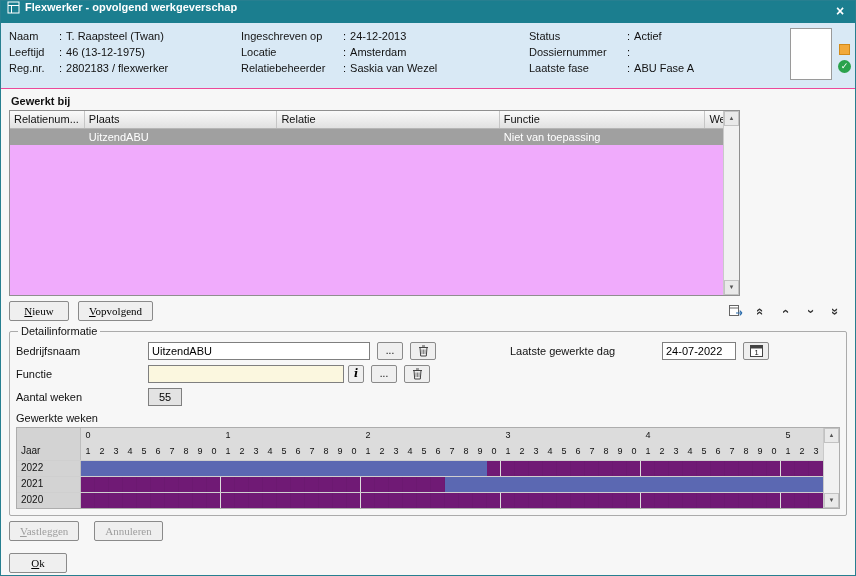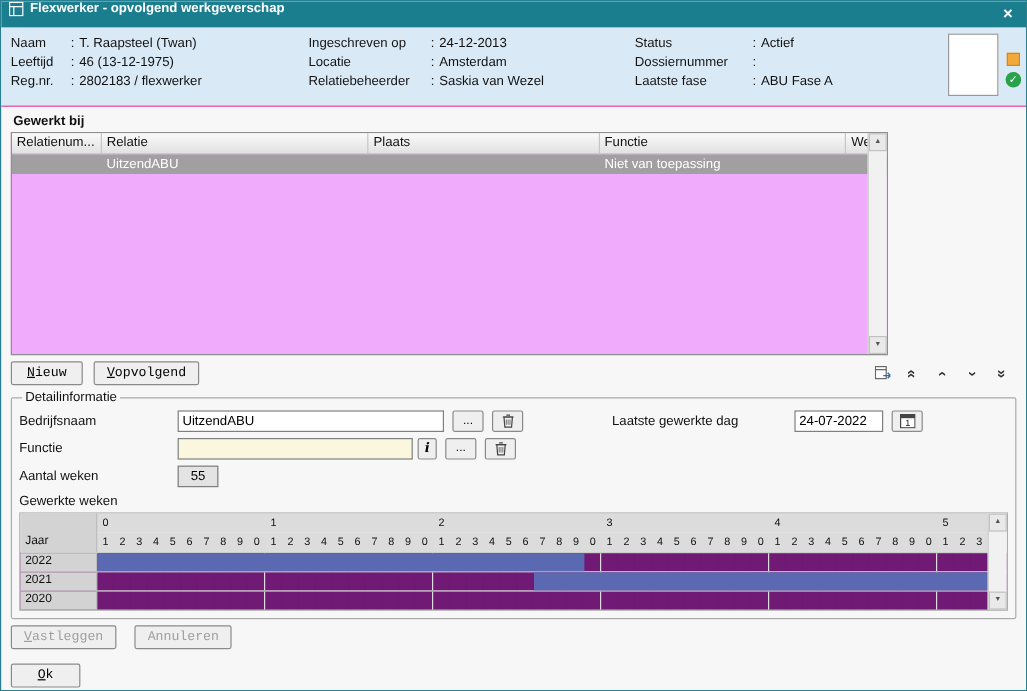--- a/index.html
+++ b/index.html
@@ -8,21 +8,21 @@
   .window{width:856px;height:576px;border:1px solid #277f90;background:#f7f7f7;position:relative;overflow:hidden}
 
   
   .titlebar{height:22px;background:#1b7e8f;display:flex;align-items:flex-start;padding:0 6px;gap:5px}
   .title-text{color:#fff;font-weight:bold;flex:1;white-space:nowrap}
   .close-btn{color:#fff;font-weight:bold;font-size:14px;width:18px;text-align:center;cursor:pointer;line-height:20px}
 
   
   .info-panel{height:66px;background:#d9e9f5;position:relative;border-bottom:1px solid #ec4899}
   .info-col{position:absolute;top:7px}
-  .col1{left:8px}.col2{left:256px}.col3{left:528px}
+  .col1{left:8px}.col2{left:240px}.col3{left:528px}
   .info-row{height:16px;display:flex;white-space:nowrap}
   .ilbl{color:#151515}
   .w1{width:46px}.w2{width:98px}.w3{width:94px}
   .sep{padding:0 4px}
   .photo{position:absolute;left:789px;top:5px;width:42px;height:52px;background:#fff;border:1px solid #9a9a9a}
   .memo-ico{position:absolute;left:838px;top:21px;width:11px;height:11px;background:#f2a93b;border:1px solid #d28a1a;cursor:pointer}
   .okc{position:absolute;left:837px;top:37px;width:13px;height:13px;border-radius:50%;background:#2aa24c;color:#fff;font-size:9px;line-height:13px;text-align:center}
 
   .section-title{font-weight:bold;margin:6px 0 3px 10px}
 
@@ -33,21 +33,21 @@
   .grid-header .gc{border-right:1px solid #c6c6c6}
   .c0{width:84px}.c1{width:252px}.c2{width:218px}.c3{width:233px}.c4{width:37px;text-align:right}
   .grid-row{display:flex;height:16px;align-items:center}
   .grid-row.selected{background:#a0a0a0;color:#fff}
   .vscroll{position:absolute;right:0;top:0;bottom:0;width:16px;background:#f1f1f1;border-left:1px solid #c9c9c9;cursor:pointer}
   .sb-btn{position:absolute;left:0;width:15px;height:15px;background:#e9e9e9;border:1px solid #c2c2c2;font-size:6px;text-align:center;line-height:13px;color:#555;cursor:pointer}
   .sb-top{top:0}.sb-bottom{bottom:0}
 
   
   .btn-row{margin:5px 8px 0;position:relative;height:22px}
-  .btn{height:20px;min-width:60px;background:#efefef;border:1px solid #8a8a8a;border-radius:2px;font-size:11px;font-family:Liberation Mono, monospace;padding:1px 10px;margin-right:6px;cursor:pointer}
+  .btn{height:20px;min-width:60px;background:#efefef;border:1px solid #8a8a8a;border-radius:2px;font-size:11px;font-family:Liberation Serif, serif;padding:1px 10px;margin-right:6px;cursor:pointer}
   .btn.disabled{color:#9e9e9e}
   .u{text-decoration:underline}
   .nav-icons{position:absolute;right:2px;top:2px;display:flex;gap:7px;align-items:center}
   .icon-btn{width:18px;height:16px;display:inline-flex;align-items:center;justify-content:center;cursor:pointer;color:#333;font-size:13px;font-weight:bold}
   .rot{display:inline-block;transform:rotate(90deg)}
 
   
   .detail{margin:2px 8px 0;border:1px solid #ababab;border-radius:2px;padding:2px 6px 6px;position:relative}
   .detail legend{padding:0 3px;margin-left:2px}
   .drow{display:flex;align-items:center;height:23px;position:relative}
@@ -152,22 +152,22 @@
     <div class="photo"></div>
     <div class="memo-ico"></div>
     <div class="okc"><span>✓</span></div>
   </div>
 
   <div class="section-title">Gewerkt bij</div>
 
   <div class="grid">
     <div class="grid-header">
       <div class="gc c0">Relatienum...</div>
+      <div class="gc c2">Plaats</div>
       <div class="gc c1">Relatie</div>
-      <div class="gc c2">Plaats</div>
       <div class="gc c3">Functie</div>
       <div class="gc c4">Weken</div>
     </div>
     <div class="grid-row selected">
       <div class="gc c0"></div>
       <div class="gc c1">UitzendABU</div>
       <div class="gc c2"></div>
       <div class="gc c3">Niet van toepassing</div>
       <div class="gc c4">55</div>
     </div>

